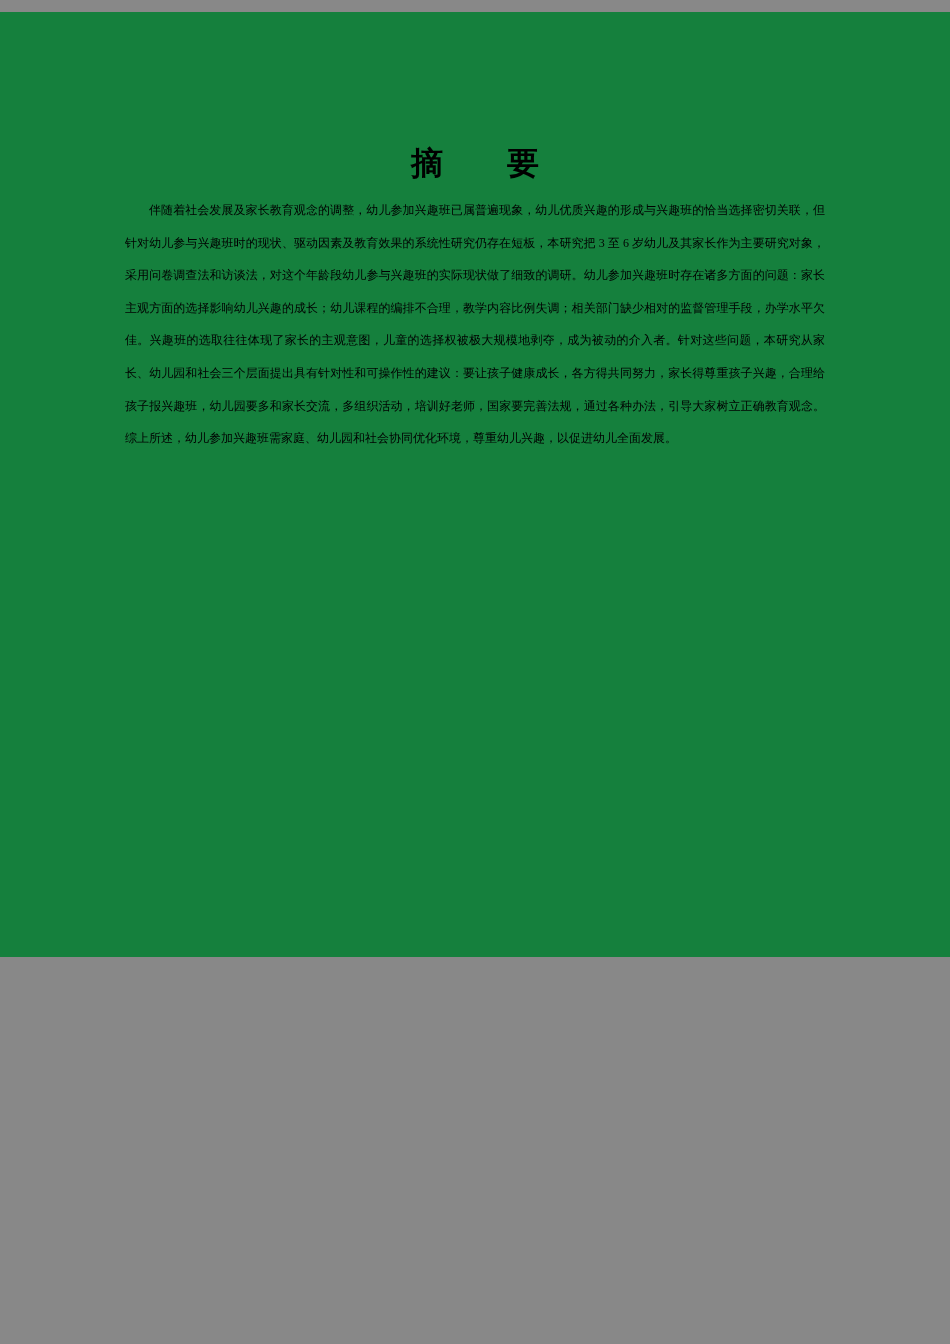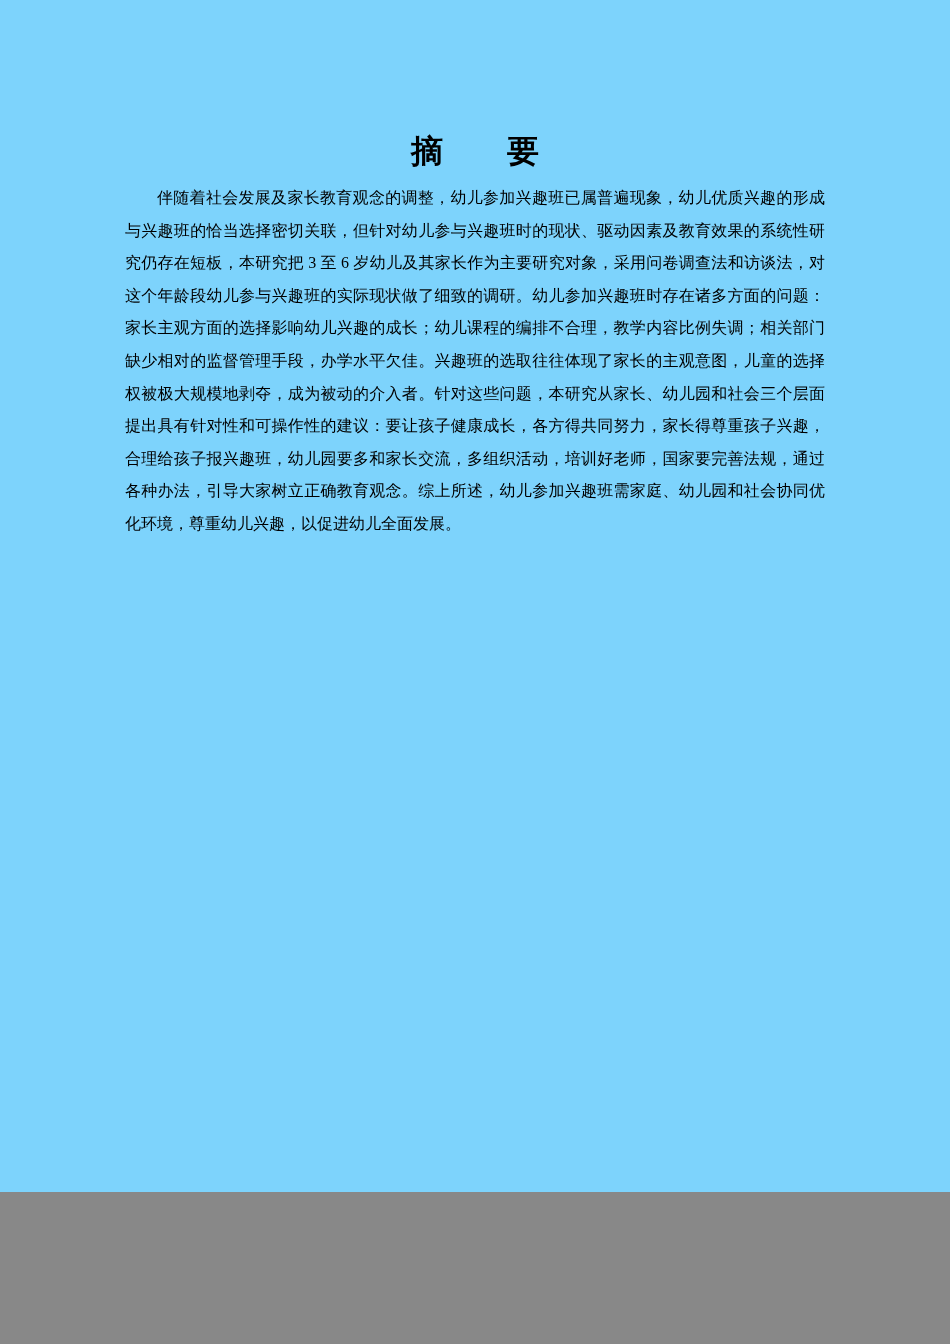--- a/index.html
+++ b/index.html
@@ -3,23 +3,23 @@
 <meta charset="utf-8">
 <style>
   html, body {
     margin: 0;
     padding: 0;
     background: #888888;
   }
   .page {
     position: relative;
     width: 950px;
-    height: 1192px;
-    margin: 0 auto;
-    background: #7dd3fc;
+    height: 945px;
+    margin: 12px auto;
+    background: #15803d;
     color: #000000;
     font-family: "Liberation Serif", "DejaVu Serif", serif;
     overflow: hidden;
     box-sizing: border-box;
   }
   .content {
     position: absolute;
     left: 125px;
     top: 130px;
     width: 700px;
@@ -27,21 +27,21 @@
   .doc-title {
     margin: 0 0 10px 0;
     font-size: 32px;
     line-height: 42px;
     font-weight: bold;
     text-align: center;
     color: #000000;
   }
   .abstract-paragraph {
     margin: 0;
-    font-size: 16px;
+    font-size: 12px;
     line-height: 32.6px;
     text-align: justify;
     text-justify: inter-ideograph;
     text-indent: 2em;
     color: #000000;
   }
   .keywords-line {
     margin: 0;
     font-size: 20px;
     line-height: 32.6px;

